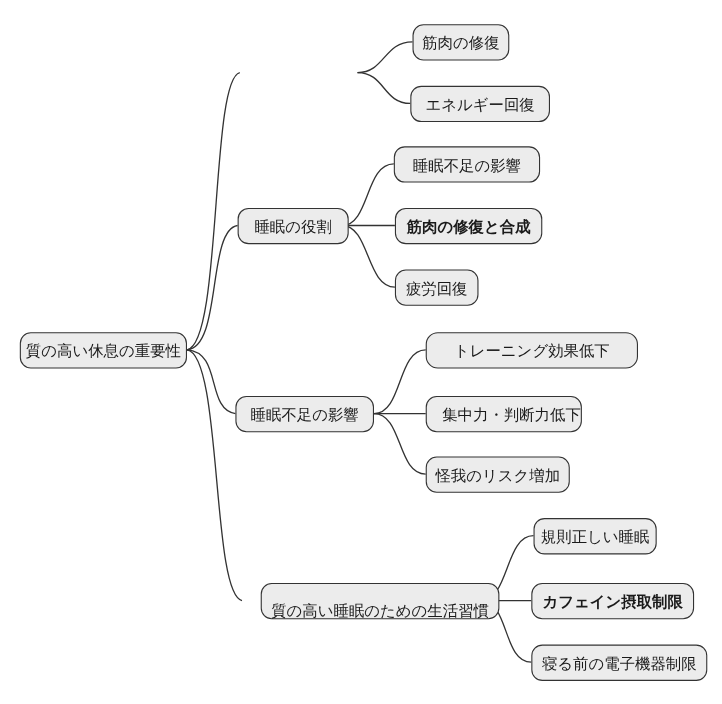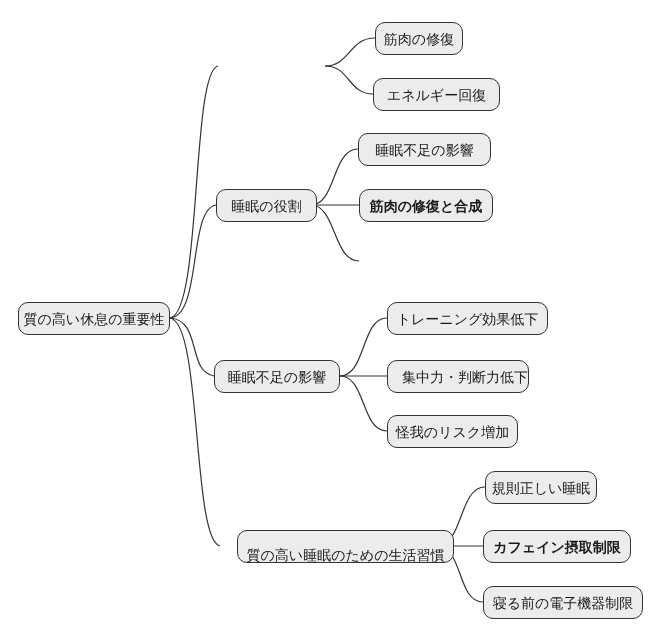--- a/index.html
+++ b/index.html
@@ -88,25 +88,28 @@
 
   <div class="node" style="left:216px;top:189px;width:101px;">
     <span class="node-label">睡眠の役割</span>
   </div>
   <div class="node" style="left:358px;top:133px;width:133px;">
     <span class="node-label">睡眠不足の影響</span>
   </div>
   <div class="node" style="left:359px;top:189px;width:134px;font-weight:bold;">
     <span class="node-label">筋肉の修復と合成</span>
   </div>
+  <div class="node" style="left:359px;top:245px;width:76px;">
+    <span class="node-label">疲労回復</span>
+  </div>
 
   <div class="node" style="left:214px;top:360px;width:126px;">
     <span class="node-label">睡眠不足の影響</span>
   </div>
-  <div class="node" style="left:387px;top:302px;width:161px;">
+  <div class="node" style="left:387px;top:302px;width:193px;border-radius:11px;">
     <span class="node-label">トレーニング効果低下</span>
   </div>
   <div class="node" style="left:387px;top:360px;width:142px;justify-content:flex-end;">
     <span class="node-label">集中力・判断力低下</span>
   </div>
   <div class="node" style="left:387px;top:415px;width:131px;">
     <span class="node-label">怪我のリスク増加</span>
   </div>
 
   <div class="node" style="left:237px;top:530px;width:217px;align-items:flex-end;">

